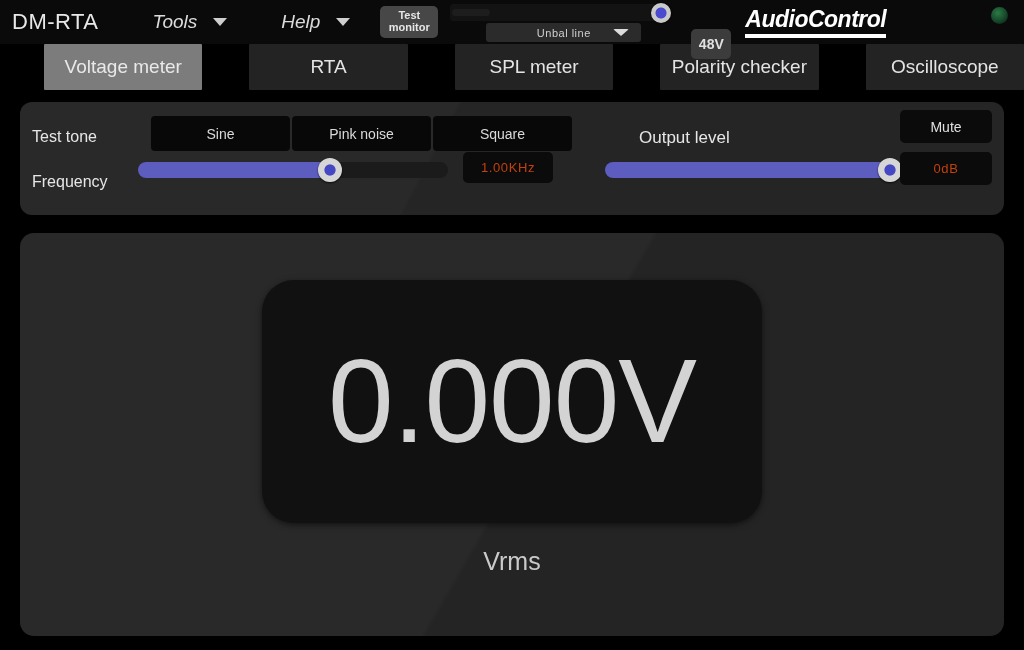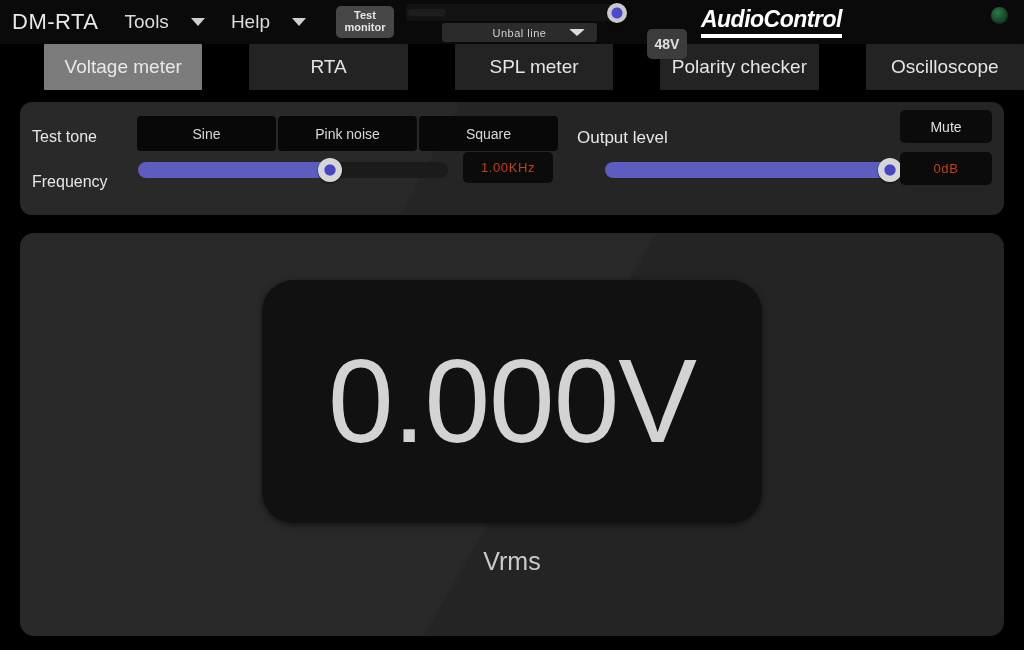--- a/index.html
+++ b/index.html
@@ -26,23 +26,24 @@
   .brand-title {
     color: #e8e8e8;
     font-size: 22px;
     letter-spacing: 0.5px;
     margin-left: 12px;
     white-space: nowrap;
   }
   .menu-item {
     display: flex;
     align-items: center;
-    gap: 22px;
-    margin-left: 26px;
+    gap: 16px;
+    margin-left: 54px;
     cursor: default;
+    font-style: italic;
   }
   .menu-label {
     color: #dcdcdc;
     font-size: 19px;
     white-space: nowrap;
   }
   .caret {
     width: 0; height: 0;
     border-left: 7px solid transparent;
     border-right: 7px solid transparent;
@@ -199,25 +200,25 @@
   .panel-inner { position: relative; z-index: 2; height: 100%; padding-left: 14px; }
 
   .row-label {
     position: absolute;
     color: #e6e6e6;
     font-size: 16px;
     white-space: nowrap;
   }
   .lbl-testtone { left: 12px; top: 26px; }
   .lbl-frequency { left: 12px; top: 71px; }
-  .lbl-outlevel { left: 557px; top: 26px; font-size: 17px; }
+  .lbl-outlevel { left: 619px; top: 26px; font-size: 17px; }
 
   .seg-group {
     position: absolute;
-    left: 117px; top: 14px;
+    left: 131px; top: 14px;
     display: flex;
     gap: 2px;
   }
   .seg-btn {
     width: 139px; height: 35px;
     background: #080808;
     border-radius: 4px;
     display: flex;
     align-items: center;
     justify-content: center;

